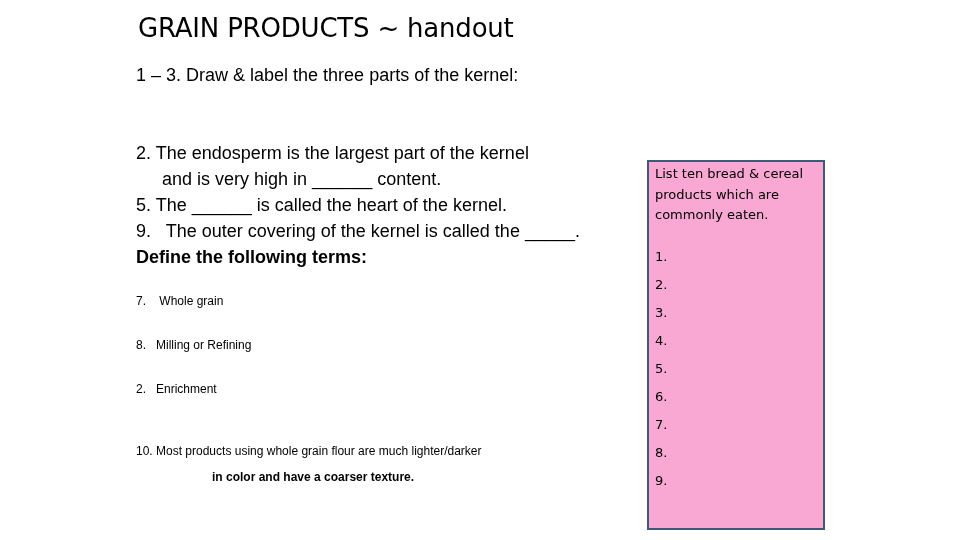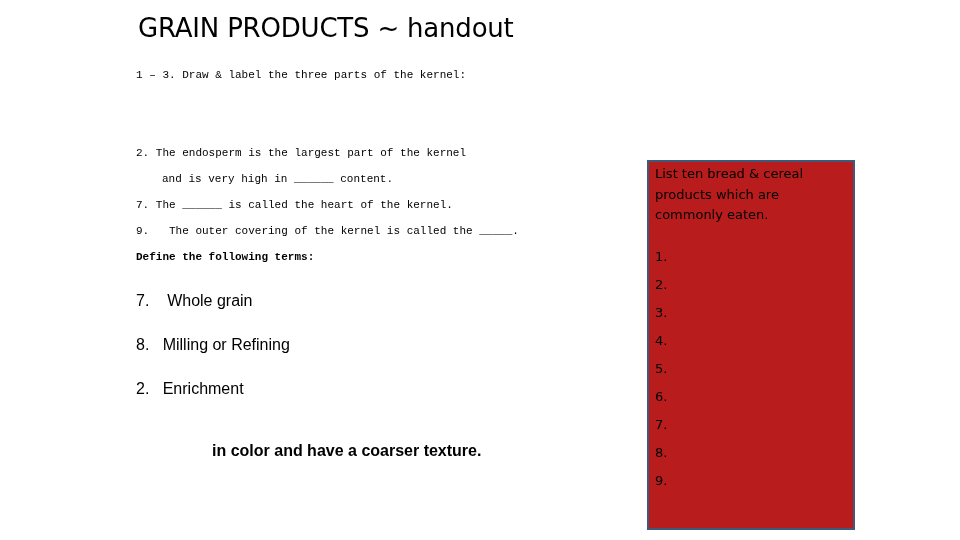--- a/index.html
+++ b/index.html
@@ -41,55 +41,55 @@
   #body-col {
     position: absolute;
     left: 136px;
     top: 62px;
     width: 520px;
     font-family: "Liberation Serif", serif;
     color: #000000;
   }
 
   .bline {
-    font-family: Liberation Mono, monospace;
-    font-size: 11px;
+    font-family: Liberation Sans, sans-serif;
+    font-size: 18px;
     line-height: 26px;
     color: #000000;
     white-space: pre;
   }
 
   .bline.bold {
     font-weight: bold;
   }
 
   .gap-sm { height: 52px; }
   .gap-q  { height: 18px; }
 
   .indent-1 { padding-left: 26px; }
   .indent-2 { padding-left: 76px; font-weight: bold; }
 
   .qitem {
     font-family: "Liberation Sans", sans-serif;
-    font-size: 16px;
+    font-size: 12px;
     line-height: 26px;
     color: #000000;
     white-space: pre;
   }
 
   
   #listbox {
     position: absolute;
     left: 647px;
     top: 160px;
-    width: 208px;
+    width: 178px;
     height: 370px;
     box-sizing: border-box;
     border: 2px solid #b91c1c;
-    background: #b91c1c;
+    background: #f9a8d4;
   }
 
   #listbox-inner {
     position: absolute;
     left: 6px;
     top: 2px;
     right: 4px;
   }
 
   #listbox-prompt {
@@ -121,41 +121,42 @@
   <div id="body-col">
 
     <div class="bline">1 – 3. Draw &amp; label the three parts of the kernel:</div>
 
     <div class="gap-sm"></div>
 
     <div class="bline">2. The endosperm is the largest part of the kernel</div>
 
     <div class="bline indent-1">and is very high in ______ content.</div>
 
-    <div class="bline">7. The ______ is called the heart of the kernel.</div>
+    <div class="bline">5. The ______ is called the heart of the kernel.</div>
 
     <div class="bline">9.   The outer covering of the kernel is called the _____.</div>
 
     <div class="bline bold">Define the following terms:</div>
 
     <div class="gap-q"></div>
 
     <div class="qitem">7.    Whole grain</div>
 
     <div class="gap-q"></div>
 
     <div class="qitem">8.   Milling or Refining</div>
 
     <div class="gap-q"></div>
 
     <div class="qitem">2.   Enrichment</div>
 
     <div class="gap-q"></div>
     <div class="gap-q"></div>
 
+    <div class="qitem">10. Most products using whole grain flour are much lighter/darker</div>
 
     <div class="qitem indent-2">in color and have a coarser texture.</div>
 
   </div>
 
   <div id="listbox" style="border-color: rgb(61, 90, 122);">
     <div id="listbox-inner">
 
       <div id="listbox-prompt">List ten bread &amp; cereal products which are commonly eaten.</div>
 

